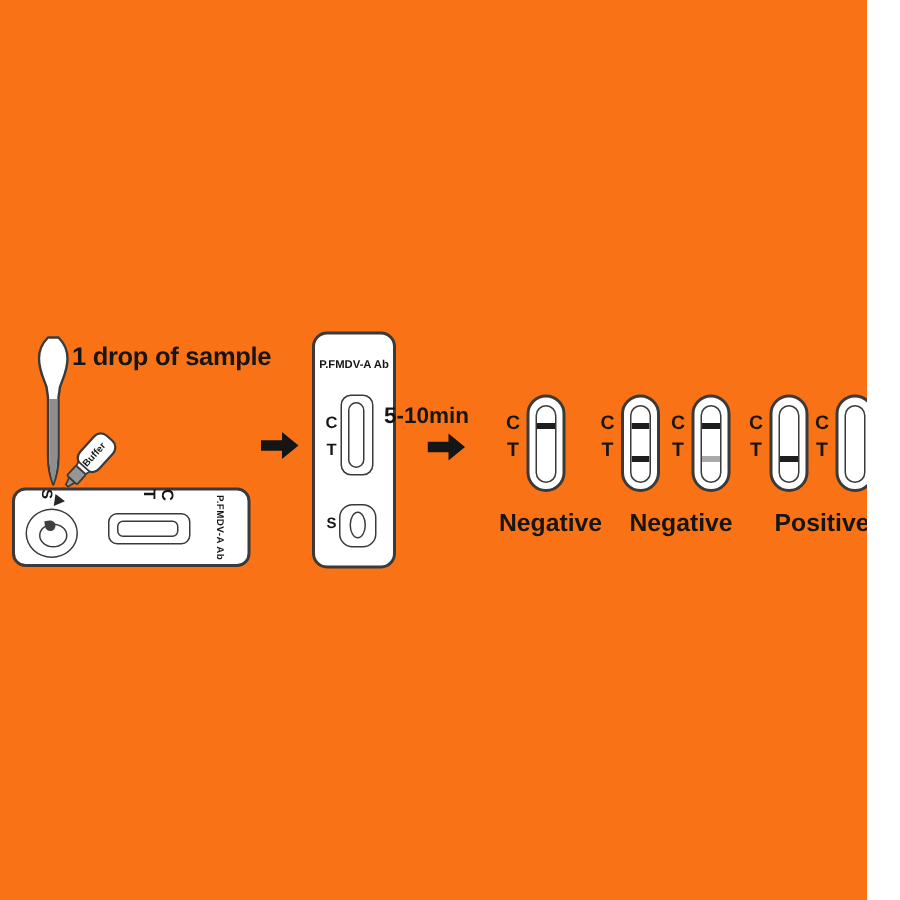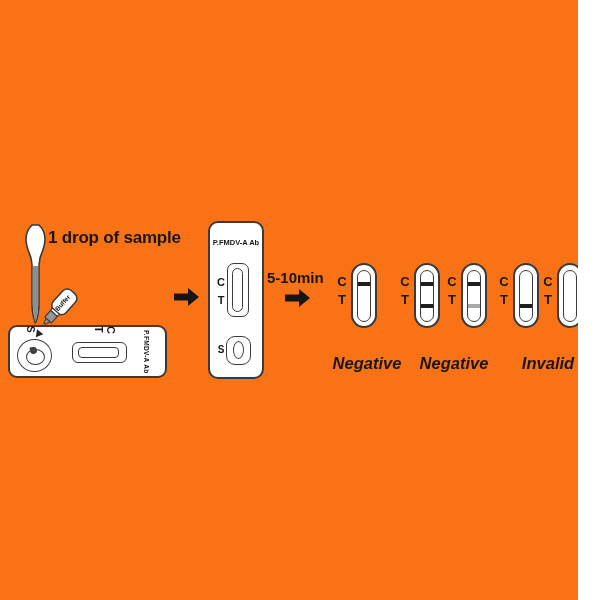--- a/index.html
+++ b/index.html
@@ -54,21 +54,21 @@
   .capsule{position:absolute;top:263px;width:26px;height:65px;border:2px solid var(--outline);
     border-radius:13px;background:#fff;box-sizing:border-box;}
   .capsule-inner{position:absolute;left:4px;top:5px;width:14px;height:52px;border:1.5px solid var(--outline);
     border-radius:7px;box-sizing:border-box;overflow:hidden;background:#fff;}
   .line{position:absolute;left:0;width:100%;height:4px;}
   .c-line{top:11px;}
   .t-line{top:33px;}
   .line.dark{background:var(--line-dark);}
   .line.faint{background:var(--line-faint);}
   .cap-letter{position:absolute;width:12px;text-align:center;font-size:13px;font-weight:600;line-height:14px;}
-  .result-label{position:absolute;top:354px;transform:translateX(-50%);font-size:16.5px;font-weight:700;white-space:nowrap;font-style:italic;}
+  .result-label{position:absolute;top:340px;transform:translateX(-50%);font-size:16.5px;font-weight:700;white-space:nowrap;}
 
   svg text{font-family:"Liberation Sans",sans-serif;}
 </style>
 </head>
 <body>
 
 <div id="canvas">
 
   <div class="abs step-text" style="left:48px;top:229px">1 drop of sample</div>
 
@@ -114,21 +114,21 @@
     <div class="abs cv-letter cv-t">T</div>
     <div class="abs window-v">
       <div class="abs window-v-inner"></div>
     </div>
     <div class="abs well-v">
       <div class="abs well-v-inner"></div>
     </div>
     <div class="abs cv-letter cv-s">S</div>
   </div>
 
-  <div class="abs wait-text" style="left:267px;top:269px">5-10min</div>
+  <div class="abs wait-text" style="left:256px;top:269px">5-10min</div>
   <svg class="abs" style="left:285px;top:288px" width="26" height="20" viewBox="0 0 26 20">
     <polygon points="0,6.5 14,6.5 14,1 25,10 14,19 14,13.5 0,13.5" fill="var(--arrow)"></polygon>
   </svg>
 
   <div id="capsules">
       <div class="cap-letter" style="left: 336px; top: 275px;">C</div>
       <div class="cap-letter" style="left: 336px; top: 293px;">T</div>
       <div class="capsule" style="left: 351px;">
         <div class="capsule-inner">
           <div class="line c-line dark"></div>
@@ -158,15 +158,15 @@
         </div>
       </div>
       <div class="cap-letter" style="left: 542px; top: 275px;">C</div>
       <div class="cap-letter" style="left: 542px; top: 293px;">T</div>
       <div class="capsule" style="left: 557px;">
         <div class="capsule-inner"></div>
       </div>
     </div>
   <div class="result-label" style="left:367px">Negative</div>
   <div class="result-label" style="left:454px">Negative</div>
-  <div class="result-label" style="left:548px">Invalid</div>
+  <div class="result-label" style="left:548px">Positive</div>
 
 </div>
 
 </body></html>

